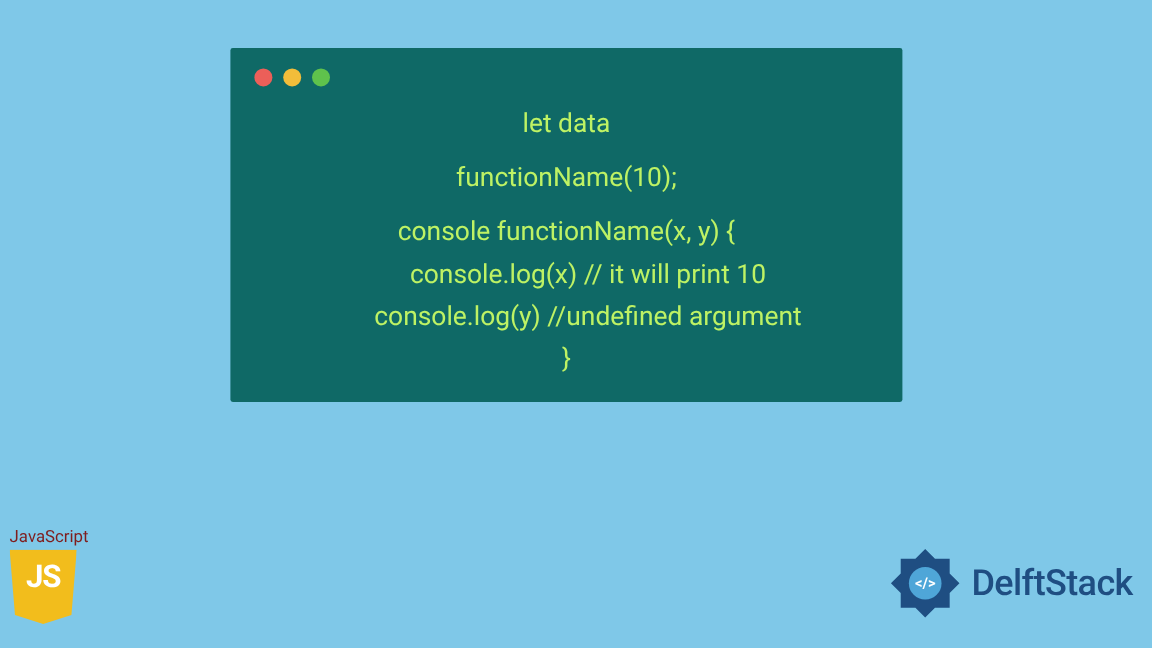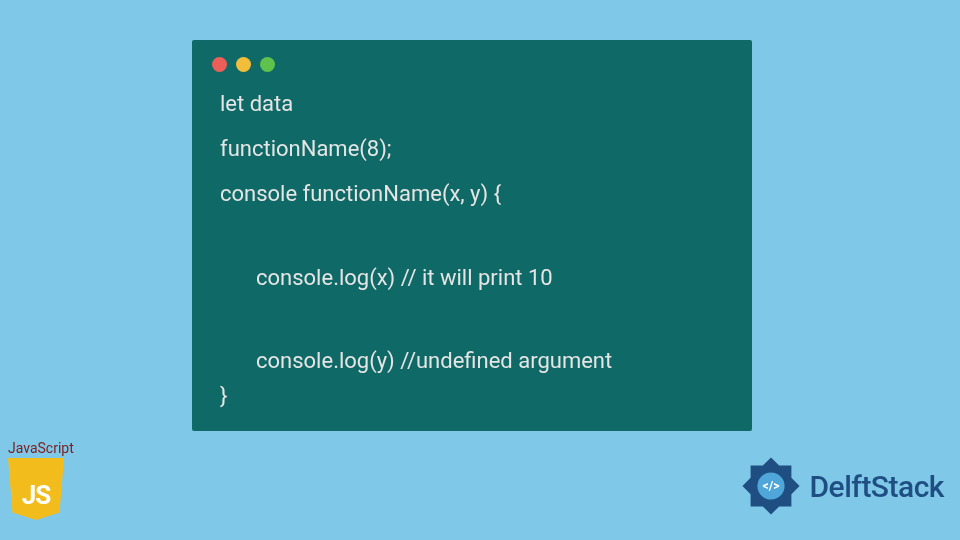--- a/index.html
+++ b/index.html
@@ -31,32 +31,32 @@
     .window-dot {
       width: 15px;
       height: 15px;
       border-radius: 50%;
     }
     .dot-red { background: #ec5f59; }
     .dot-yellow { background: #f2bd3a; }
     .dot-green { background: #5fc24c; }
     .code-block {
       padding: 6px 28px 0 28px;
-      color: #e5e5e5;
+      color: #bef264;
       font-size: 22px;
       line-height: 1.6;
       font-family: -apple-system, BlinkMacSystemFont, "Segoe UI", Roboto, Helvetica, Arial, sans-serif;
+      text-align: center;
     }
     .code-line {
       white-space: pre;
       display: block;
     }
     .indent {
       padding-left: 36px;
-      margin-top: 48px;
     }
     .code-group {
       margin-top: 10px;
     }
     .js-badge {
       position: absolute;
       left: 8px;
       bottom: 20px;
       width: 74px;
     }
@@ -68,21 +68,21 @@
     }
     .js-logo {
       width: 56px;
       height: 62px;
       background: #f2bd1c;
       position: relative;
       clip-path: polygon(0 0, 100% 0, 92% 88%, 50% 100%, 8% 88%);
     }
     .js-text {
       position: absolute;
-      bottom: 10px;
+      bottom: 24px;
       left: 50%;
       transform: translateX(-50%);
       color: #fff;
       font-weight: 700;
       font-size: 26px;
       letter-spacing: -1px;
     }
     .delftstack {
       position: absolute;
       right: 16px;
@@ -112,21 +112,21 @@
 
 <div class="code-window">
   <div class="window-controls">
     <div class="window-dot dot-red"></div>
     <div class="window-dot dot-yellow"></div>
     <div class="window-dot dot-green"></div>
   </div>
   <div class="code-block">
     <span class="code-line">let data</span>
     <div class="code-group">
-      <span class="code-line">functionName(8);</span>
+      <span class="code-line">functionName(10);</span>
     </div>
     <div class="code-group">
       <span class="code-line">console functionName(x, y) {</span>
       <span class="code-line indent">console.log(x) // it will print 10</span>
       <span class="code-line indent">console.log(y) //undefined argument</span>
       <span class="code-line">}</span>
     </div>
   </div>
 </div>
 

